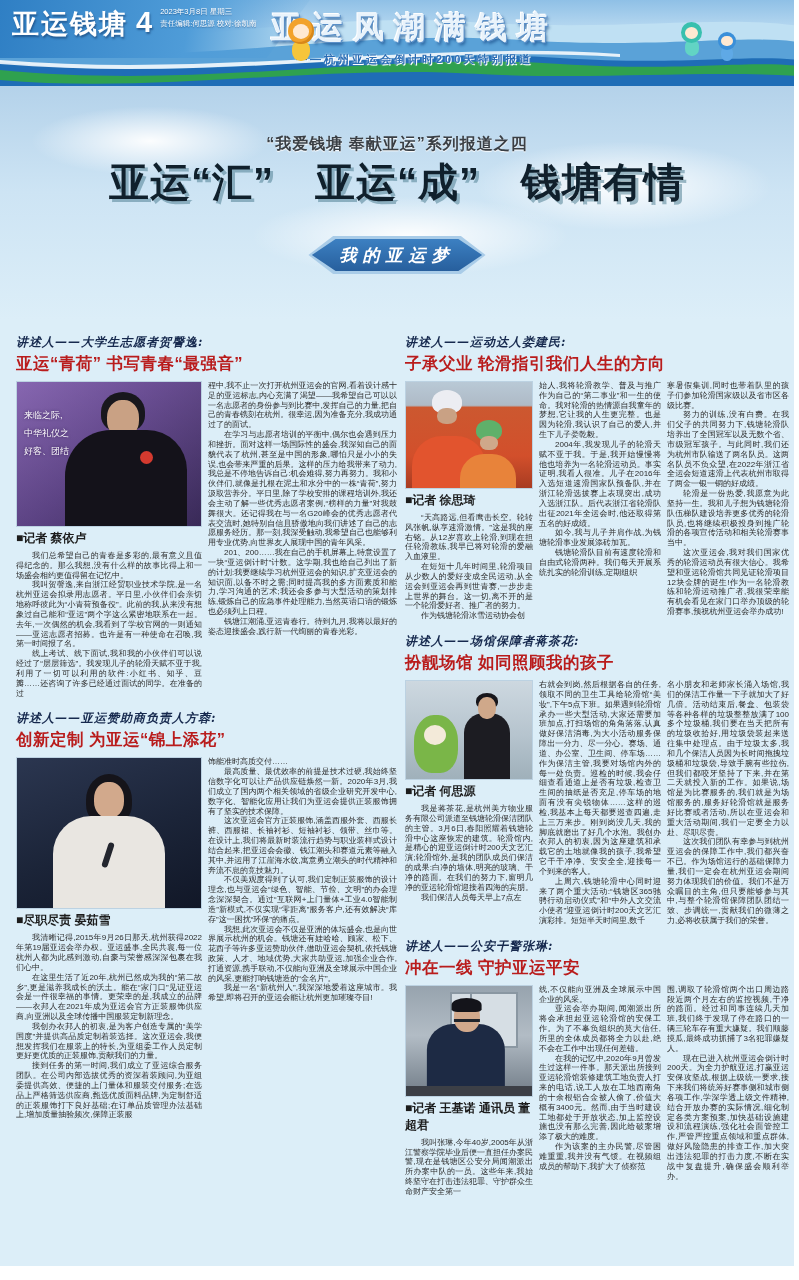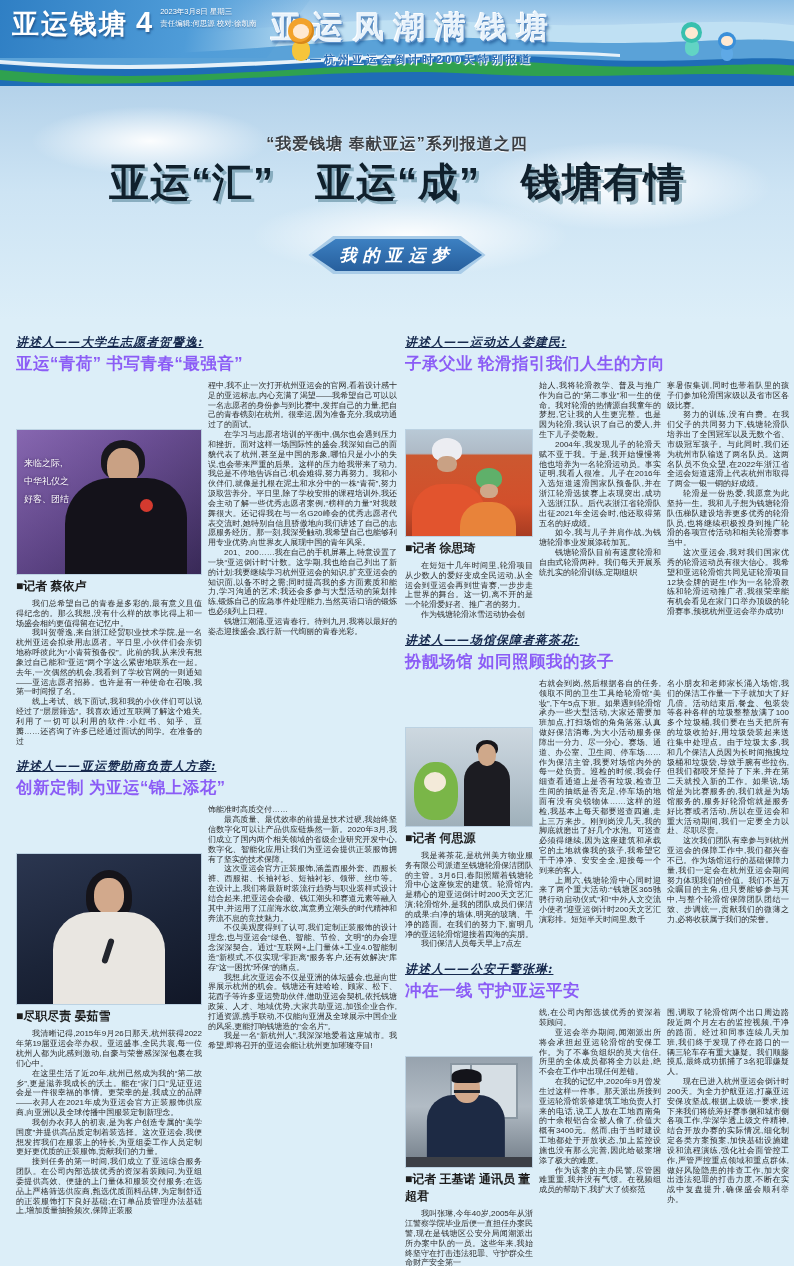--- a/index.html
+++ b/index.html
@@ -58,31 +58,31 @@
         background:linear-gradient(180deg,#3c80c2,#275f9d);display:flex;align-items:center;justify-content:center;}
   .hero-badge span{color:#fff;font-size:17px;font-weight:bold;font-style:italic;letter-spacing:6px;
         font-family:"DejaVu Serif","Liberation Serif",serif;}
 
   
   .grid{display:flex;gap:8px;padding:14px 16px 0;align-items:flex-start;}
   .gcol-left{width:381px;flex:none;}
   .gcol-right{width:384px;flex:none;}
   .article{margin-bottom:12px;}
   .a-kicker{font-family:"DejaVu Serif","Liberation Serif",serif;font-style:italic;font-weight:bold;
-        font-size:12px;color:#16294e;letter-spacing:1px;text-decoration:underline;}
-  .a-title{margin:2px 0 6px;font-size:16.5px;font-weight:800;color:#8b5cf6;letter-spacing:.5px;}
+        font-size:12px;color:#16294e;letter-spacing:1px;}
+  .a-title{margin:2px 0 6px;font-size:16.5px;font-weight:800;color:#b91c1c;letter-spacing:.5px;}
   .a-body{display:flex;gap:6px;align-items:flex-start;}
   .a-col{flex:1;min-width:0;}
   .a-col.photo-col-wide{flex:none;width:186px;}
   .a-col.photo-col-narrow{flex:none;width:128px;}
   .a-text p{margin:0;font-size:8px;line-height:1.23;color:#2c2c2c;text-align:justify;
         word-break:break-all;text-indent:2em;}
   .cont p:first-child{text-indent:0;}
   figure{margin:0;}
-  .photo{position:relative;width:100%;overflow:hidden;border:1px solid #bcd2e2;box-sizing:border-box;margin-top:48px;}
+  .photo{position:relative;width:100%;overflow:hidden;border:1px solid #bcd2e2;box-sizing:border-box;}
   figcaption{font-size:12px;font-weight:bold;color:#1c1c1c;margin:3px 0 4px;}
 
   
   .photo-a1{height:146px;background:linear-gradient(130deg,#8a6cb5 0%,#6a4f96 45%,#433462 100%);}
   .photo-a1 .screen{position:absolute;left:0;top:0;width:100%;height:100%;
         background:linear-gradient(160deg,rgba(130,95,170,.4),rgba(40,25,70,.4));}
   .photo-a1 .hair{position:absolute;right:56px;top:10px;width:44px;height:40px;background:#18171d;border-radius:50% 50% 40% 40%;}
   .photo-a1 .head{position:absolute;right:62px;top:18px;width:32px;height:38px;background:#c9a184;border-radius:46%;}
   .photo-a1 .figure{position:absolute;right:14px;bottom:0;width:122px;height:96px;background:#14121a;border-radius:46px 40px 0 0;}
   .photo-a1 .badge-dot{position:absolute;right:48px;bottom:62px;width:13px;height:13px;background:#d43a2f;border-radius:50%;}
@@ -195,21 +195,21 @@
                 </div>
               <div class="hair"></div>
               <div class="head"></div>
               <div class="figure"></div>
               <div class="badge-dot"></div>
             </figure>
             <figcaption>■记者 蔡依卢</figcaption>
             <div class="a-text">
                 <p>我们总希望自己的青春是多彩的,最有意义且值得纪念的。那么我想,没有什么样的故事比得上和一场盛会相约更值得留在记忆中。</p>
                 <p>我叫贺謦逸,来自浙江经贸职业技术学院,是一名杭州亚运会拟录用志愿者。平日里,小伙伴们会亲切地称呼彼此为“小青荷预备役”。此前的我,从来没有想象过自己能和“亚运”两个字这么紧密地联系在一起。去年,一次偶然的机会,我看到了学校官网的一则通知——亚运志愿者招募。也许是有一种使命在召唤,我第一时间报了名。</p>
-                <p>线上考试、线下面试,我和我的小伙伴们可以说经过了“层层筛选”。我喜欢通过互联网了解这个难关,利用了一切可以利用的软件:小红书、知乎、豆瓣……还咨询了许多已经通过面试的同学。在准备的过</p>
+                <p>线上考试、线下面试,我和我的小伙伴们可以说经过了“层层筛选”。我发现儿子的轮滑天赋不亚于我,利用了一切可以利用的软件:小红书、知乎、豆瓣……还咨询了许多已经通过面试的同学。在准备的过</p>
               </div>
           </div>
           <div class="a-col">
             <div class="a-text cont">
                 <p>程中,我不止一次打开杭州亚运会的官网,看着设计感十足的亚运标志,内心充满了渴望——我希望自己可以以一名志愿者的身份参与到比赛中,发挥自己的力量,把自己的青春镌刻在杭州。很幸运,因为准备充分,我成功通过了的面试。</p>
                 <p>在学习与志愿者培训的平衡中,偶尔也会遇到压力和挫折。面对这样一场国际性的盛会,我深知自己的面貌代表了杭州,甚至是中国的形象,哪怕只是小小的失误,也会带来严重的后果。这样的压力给我带来了动力,我总是不停地告诉自己:机会难得,努力再努力。我和小伙伴们,就像是扎根在泥土和水分中的一株“青荷”,努力汲取营养分。平日里,除了学校安排的课程培训外,我还会主动了解一些优秀志愿者案例,“榜样的力量”对我鼓舞很大。还记得我在与一名G20峰会的优秀志愿者代表交流时,她特别自信且骄傲地向我们讲述了自己的志愿服务经历。那一刻,我深受触动,我希望自己也能够利用专业优势,向世界友人展现中国的青年风采。</p>
                 <p>201、200……我在自己的手机屏幕上,特意设置了一块“亚运倒计时”计数。这学期,我也给自己列出了新的计划:我要继续学习杭州亚运会的知识,扩充亚运会的知识面,以备不时之需;同时提高我的多方面素质和能力,学习沟通的艺术;我还会多参与大型活动的策划排练,锻炼自己的应急事件处理能力,当然英语口语的锻炼也必须列上日程。</p>
                 <p>钱塘江潮涌,亚运青春行。待到九月,我将以最好的姿态迎接盛会,践行新一代绚丽的青春光彩。</p>
               </div>
           </div>
@@ -260,20 +260,21 @@
             <figure class="photo photo-a2">
               <div class="helmet-a"></div>
               <div class="face-a"></div>
               <div class="shirt-a"></div>
               <div class="helmet-b"></div>
               <div class="face-b"></div>
               <div class="shirt-b"></div>
             </figure>
             <figcaption>■记者 徐思琦</figcaption>
             <div class="a-text">
+                <p>“天高路远,但看鹰击长空。轮转风张帆,纵享速滑激情。”这是我的座右铭。从12岁喜欢上轮滑,到现在担任轮滑教练,我早已将对轮滑的爱融入血液里。</p>
                 <p>在短短十几年时间里,轮滑项目从少数人的爱好变成全民运动,从全运会到亚运会再到世青赛,一步步走上世界的舞台。这一切,离不开的是一个轮滑爱好者、推广者的努力。</p>
                 <p>作为钱塘轮滑冰雪运动协会创</p>
               </div>
           </div>
           <div class="a-col">
             <div class="a-text cont">
                 <p>始人,我将轮滑教学、普及与推广作为自己的“第二事业”和一生的使命。我对轮滑的热情源自我童年的梦想,它让我的人生更完整。也是因为轮滑,我认识了自己的爱人,并生下儿子娄乾毅。</p>
                 <p>2004年,我发现儿子的轮滑天赋不亚于我。于是,我开始慢慢将他也培养为一名轮滑运动员。事实证明,我看人很准。儿子在2016年入选短道速滑国家队预备队,并在浙江轮滑选拔赛上表现突出,成功入选浙江队。后代表浙江省轮滑队出征2021年全运会时,他还取得第五名的好成绩。</p>
                 <p>如今,我与儿子并肩作战,为钱塘轮滑事业发展添砖加瓦。</p>
                 <p>钱塘轮滑队目前有速度轮滑和自由式轮滑两种。我们每天开展系统扎实的轮滑训练,定期组织</p>
@@ -303,21 +304,21 @@
               <div class="head"></div>
             </figure>
             <figcaption>■记者 何思源</figcaption>
             <div class="a-text">
                 <p>我是蒋茶花,是杭州美方物业服务有限公司派遣至钱塘轮滑保洁团队的主管。3月6日,春阳照耀着钱塘轮滑中心这座恢宏的建筑。轮滑馆内,是精心的迎亚运倒计时200天文艺汇演;轮滑馆外,是我的团队成员们保洁的成果:白净的墙体,明亮的玻璃、干净的路面。在我们的努力下,窗明几净的亚运轮滑馆迎接着四海的宾朋。</p>
                 <p>我们保洁人员每天早上7点左</p>
               </div>
           </div>
           <div class="a-col">
             <div class="a-text cont">
-                <p>右就会到岗,然后根据各自的任务,领取不同的卫生工具给轮滑馆“美妆”,下午5点下班。如果遇到轮滑馆承办一些大型活动,大家还需要加班加点,打扫场馆的角角落落,认真做好保洁消毒,为大小活动服务保障出一分力、尽一分心。赛场、通道、办公室、卫生间、停车场……作为保洁主管,我要对场馆内外的每一处负责。巡检的时候,我会仔细查看通道上是否有垃圾,检查卫生间的抽纸是否充足,停车场的地面有没有尖锐物体……这样的巡检,我基本上每天都要巡查四遍,走上三万来步。刚到岗没几天,我的脚底就磨出了好几个水泡。可巡查必须得继续,因为这座建筑和承载它的土地就像我的孩子,我希望它干干净净、安安全全,迎接每一个到来的客人。</p>
+                <p>右就会到岗,然后根据各自的任务,领取不同的卫生工具给轮滑馆“美妆”,下午5点下班。如果遇到轮滑馆承办一些大型活动,大家还需要加班加点,打扫场馆的角角落落,认真做好保洁消毒,为大小活动服务保障出一分力、尽一分心。赛场、通道、办公室、卫生间、停车场……作为保洁主管,我要对场馆内外的每一处负责。巡检的时候,我会仔细查看通道上是否有垃圾,检查卫生间的抽纸是否充足,停车场的地面有没有尖锐物体……这样的巡检,我基本上每天都要巡查四遍,走上三万来步。刚到岗没几天,我的脚底就磨出了好几个水泡。我创办衣邦人的初衷,因为这座建筑和承载它的土地就像我的孩子,我希望它干干净净、安安全全,迎接每一个到来的客人。</p>
                 <p>上周六,钱塘轮滑中心同时迎来了两个重大活动:“钱塘区365驰骋行动启动仪式”和“中外人文交流小使者”迎亚运倒计时200天文艺汇演彩排。短短半天时间里,数千</p>
               </div>
           </div>
           <div class="a-col">
             <div class="a-text cont">
                 <p>名小朋友和老师家长涌入场馆,我们的保洁工作量一下子就加大了好几倍。活动结束后,餐盒、包装袋等各种各样的垃圾整整放满了100多个垃圾桶,我们要在当天把所有的垃圾收拾好,用垃圾袋装起来送往集中处理点。由于垃圾太多,我和几个保洁人员因为长时间拖拽垃圾桶和垃圾袋,导致手腕有些拉伤,但我们都咬牙坚持了下来,并在第二天就投入新的工作。如果说,场馆是为比赛服务的,我们就是为场馆服务的,服务好轮滑馆就是服务好比赛或者活动,所以在亚运会和重大活动期间,我们一定要全力以赴、尽职尽责。</p>
                 <p>这次我们团队有幸参与到杭州亚运会的保障工作中,我们都兴奋不已。作为场馆运行的基础保障力量,我们一定会在杭州亚运会期间努力体现我们的价值。我们不是万众瞩目的主角,但只要能够参与其中,与整个轮滑馆保障团队团结一致、步调统一,贡献我们的微薄之力,必将收获属于我们的荣誉。</p>
               </div>
           </div>
         </div>
@@ -337,21 +338,21 @@
               <div class="glasses"></div>
               <div class="desk"></div>
             </figure>
             <figcaption>■记者 王基诺 通讯员 董超君</figcaption>
             <div class="a-text">
                 <p>我叫张琳,今年40岁,2005年从浙江警察学院毕业后便一直担任办案民警,现在是钱塘区公安分局闻潮派出所办案中队的一员。这些年来,我始终坚守在打击违法犯罪、守护群众生命财产安全第一</p>
               </div>
           </div>
           <div class="a-col">
             <div class="a-text cont">
-                <p>线,在公司内部选拔优秀的资深着装顾问。</p>
+                <p>线,不仅能向亚洲及全球展示中国企业的风采。</p>
                 <p>亚运会举办期间,闻潮派出所将会承担起亚运轮滑馆的安保工作。为了不辜负组织的莫大信任,所里的全体成员都将全力以赴,绝不会在工作中出现任何差错。</p>
                 <p>在我的记忆中,2020年9月曾发生过这样一件事。那天派出所接到亚运轮滑馆装修建筑工地负责人打来的电话,说工人放在工地西南角的十余根铝合金被人偷了,价值大概有3400元。然而,由于当时建设工地都处于开放状态,加上监控设施也没有那么完善,因此给破案增添了极大的难度。</p>
                 <p>作为该案的主办民警,尽管困难重重,我并没有气馁。在视频组成员的帮助下,我扩大了侦察范</p>
               </div>
           </div>
           <div class="a-col">
             <div class="a-text cont">
                 <p>围,调取了轮滑馆两个出口周边路段近两个月左右的监控视频,干净的路面。经过和同事连续几天加班,我们终于发现了停在路口的一辆三轮车存有重大嫌疑。我们顺藤摸瓜,最终成功抓捕了3名犯罪嫌疑人。</p>
                 <p>现在已进入杭州亚运会倒计时200天。为全力护航亚运,打赢亚运安保攻坚战,根据上级统一要求,接下来我们将统筹好赛事侧和城市侧各项工作,学深学透上级文件精神,结合开放办赛的实际情况,细化制定各类方案预案,加快基础设施建设和流程演练,强化社会面管控工作,严管严控重点领域和重点群体,做好风险隐患的排查工作,加大突出违法犯罪的打击力度,不断在实战中复盘提升,确保盛会顺利举办。</p>
               </div>

